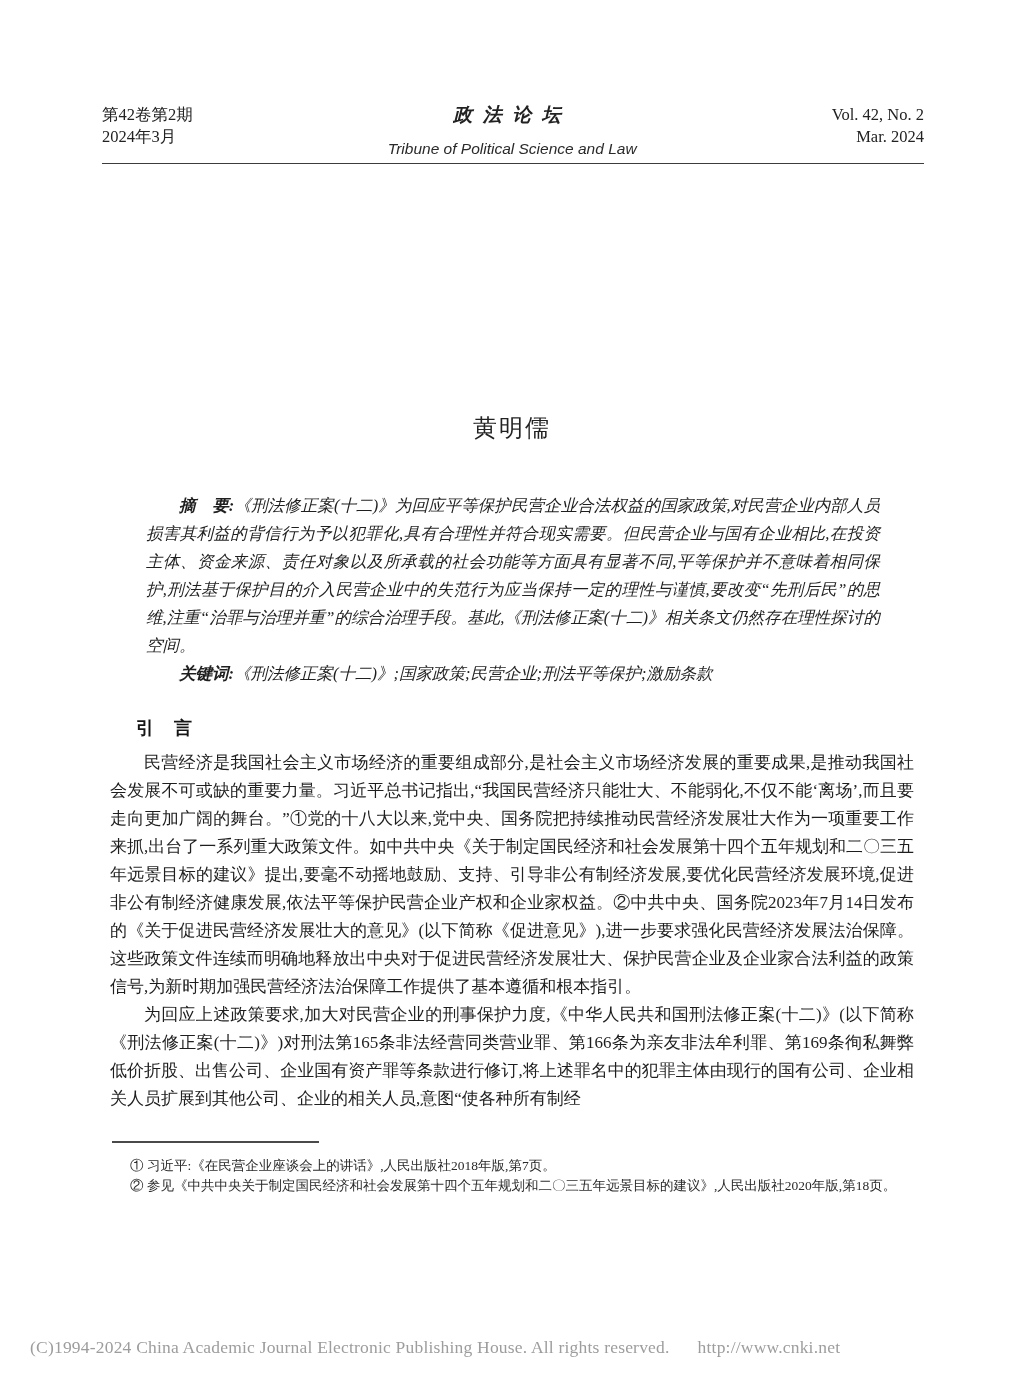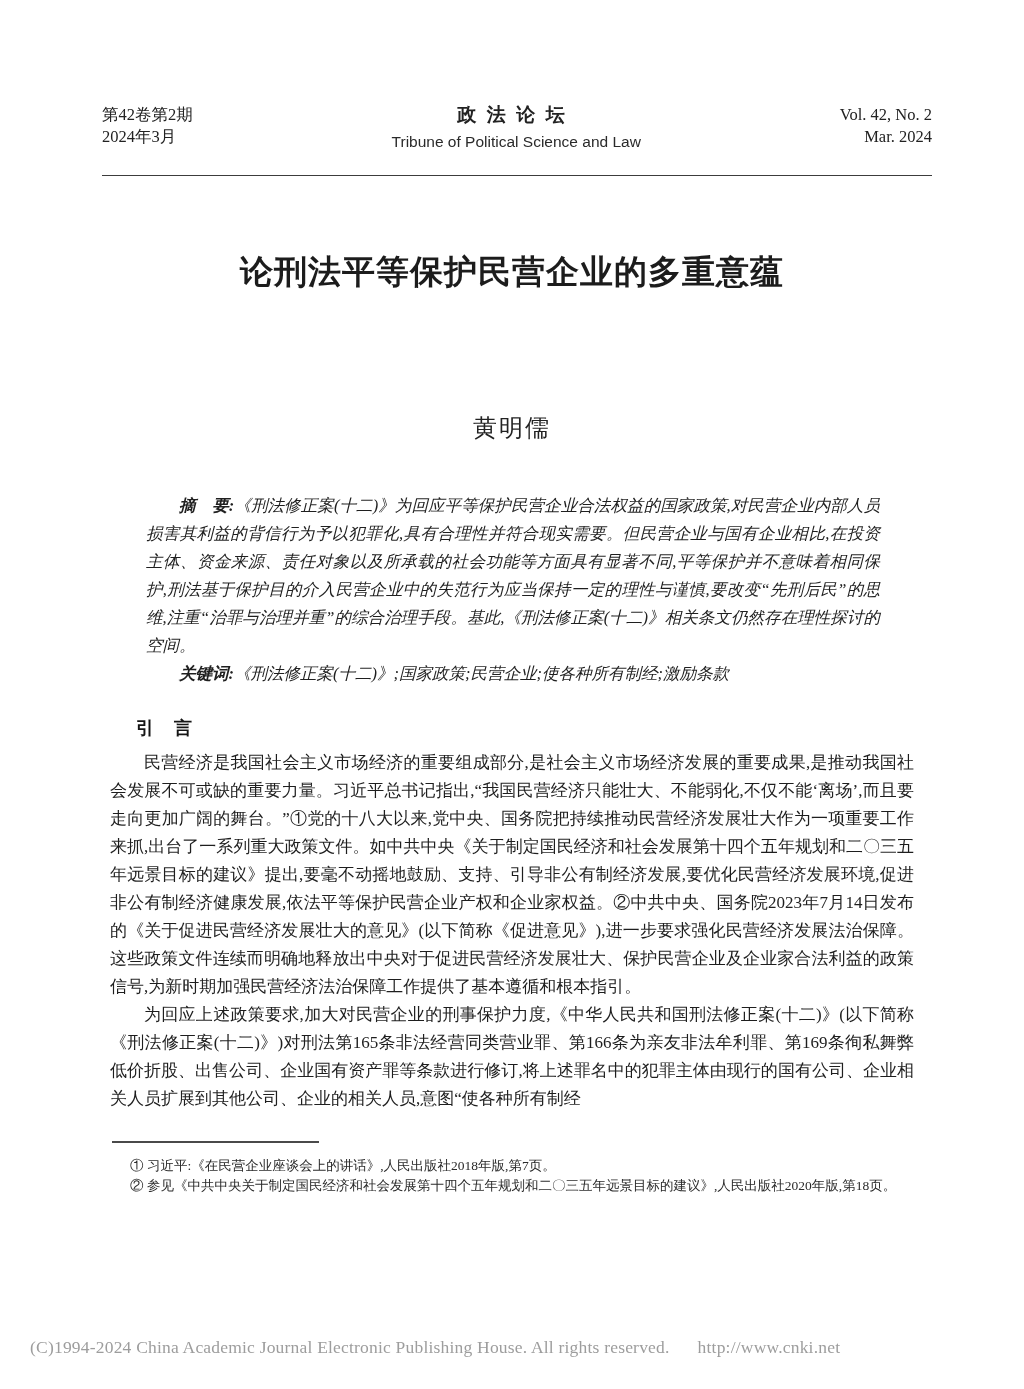--- a/index.html
+++ b/index.html
@@ -8,29 +8,29 @@
     background:#ffffff;
     position:relative;
     font-family:"Liberation Serif","DejaVu Serif",serif;
     color:#222222;
     overflow:hidden;
   }
   .page{position:absolute;inset:0;}
 
   
   .journal-header{
-    position:absolute;top:104px;left:102px;right:92px;
+    position:absolute;top:104px;left:102px;right:100px;
     display:flex;justify-content:space-between;align-items:flex-start;
-    padding-bottom:23px;
+    padding-bottom:4px;
     border-bottom:1.5px solid #3c3c3c;
   }
   .hdr-left div{font-size:16.5px;line-height:22px;text-align:left;}
-  .hdr-center{text-align:center;}
+  .hdr-center{text-align:center;font-style:italic;}
   .jt-cn{font-size:19px;font-weight:bold;letter-spacing:0.55em;line-height:22px;}
-  .jt-en{font-family:"Liberation Sans","DejaVu Sans",sans-serif;font-size:15.5px;line-height:21px;margin-top:5px;color:#2a2a2a;}
+  .jt-en{font-family:"Liberation Sans","DejaVu Sans",sans-serif;font-size:15.5px;line-height:21px;margin-top:12px;color:#2a2a2a;}
   .hdr-right div{font-size:16.5px;line-height:22px;text-align:right;}
 
   
   .article-title{
     position:absolute;top:250px;left:0;right:0;margin:0;
     text-align:center;font-size:33px;font-weight:bold;letter-spacing:1px;color:#1c1c1c;
   }
   .article-subtitle{
     position:absolute;top:321px;left:0;right:0;margin:0;
     text-align:center;font-size:25px;font-weight:bold;letter-spacing:0.5px;color:#1c1c1c;
@@ -92,26 +92,25 @@
     <div class="hdr-center">
       <div class="jt-cn">政法论坛</div>
       <div class="jt-en">Tribune of Political Science and Law</div>
     </div>
     <div class="hdr-right">
       <div>Vol. 42, No. 2</div>
       <div>Mar. 2024</div>
     </div>
   </header>
 
-  <h1 class="article-title">论刑法平等保护民营企业的多重意蕴</h1>
   <div class="article-author">黄明儒</div>
 
   <section class="abstract">
     <p><span class="lbl">摘　要:</span><span>《刑法修正案(十二)》为回应平等保护民营企业合法权益的国家政策,对民营企业内部人员损害其利益的背信行为予以犯罪化,具有合理性并符合现实需要。但民营企业与国有企业相比,在投资主体、资金来源、责任对象以及所承载的社会功能等方面具有显著不同,平等保护并不意味着相同保护,刑法基于保护目的介入民营企业中的失范行为应当保持一定的理性与谨慎,要改变“先刑后民”的思维,注重“治罪与治理并重”的综合治理手段。基此,《刑法修正案(十二)》相关条文仍然存在理性探讨的空间。</span></p>
-    <p><span class="lbl">关键词:</span><span>《刑法修正案(十二)》;国家政策;民营企业;使各种所有制经;激励条款</span></p>
+    <p><span class="lbl">关键词:</span><span>《刑法修正案(十二)》;国家政策;民营企业;刑法平等保护;激励条款</span></p>
   </section>
 
   <section class="article-body">
     <h3 class="section-heading">引　言</h3>
     <p>民营经济是我国社会主义市场经济的重要组成部分,是社会主义市场经济发展的重要成果,是推动我国社会发展不可或缺的重要力量。习近平总书记指出,“我国民营经济只能壮大、不能弱化,不仅不能‘离场’,而且要走向更加广阔的舞台。”①党的十八大以来,党中央、国务院把持续推动民营经济发展壮大作为一项重要工作来抓,出台了一系列重大政策文件。如中共中央《关于制定国民经济和社会发展第十四个五年规划和二〇三五年远景目标的建议》提出,要毫不动摇地鼓励、支持、引导非公有制经济发展,要优化民营经济发展环境,促进非公有制经济健康发展,依法平等保护民营企业产权和企业家权益。②中共中央、国务院2023年7月14日发布的《关于促进民营经济发展壮大的意见》(以下简称《促进意见》),进一步要求强化民营经济发展法治保障。这些政策文件连续而明确地释放出中央对于促进民营经济发展壮大、保护民营企业及企业家合法利益的政策信号,为新时期加强民营经济法治保障工作提供了基本遵循和根本指引。</p>
     <p>为回应上述政策要求,加大对民营企业的刑事保护力度,《中华人民共和国刑法修正案(十二)》(以下简称《刑法修正案(十二)》)对刑法第165条非法经营同类营业罪、第166条为亲友非法牟利罪、第169条徇私舞弊低价折股、出售公司、企业国有资产罪等条款进行修订,将上述罪名中的犯罪主体由现行的国有公司、企业相关人员扩展到其他公司、企业的相关人员,意图“使各种所有制经</p>
   </section>
 
   <div class="fn-rule"></div>
 

